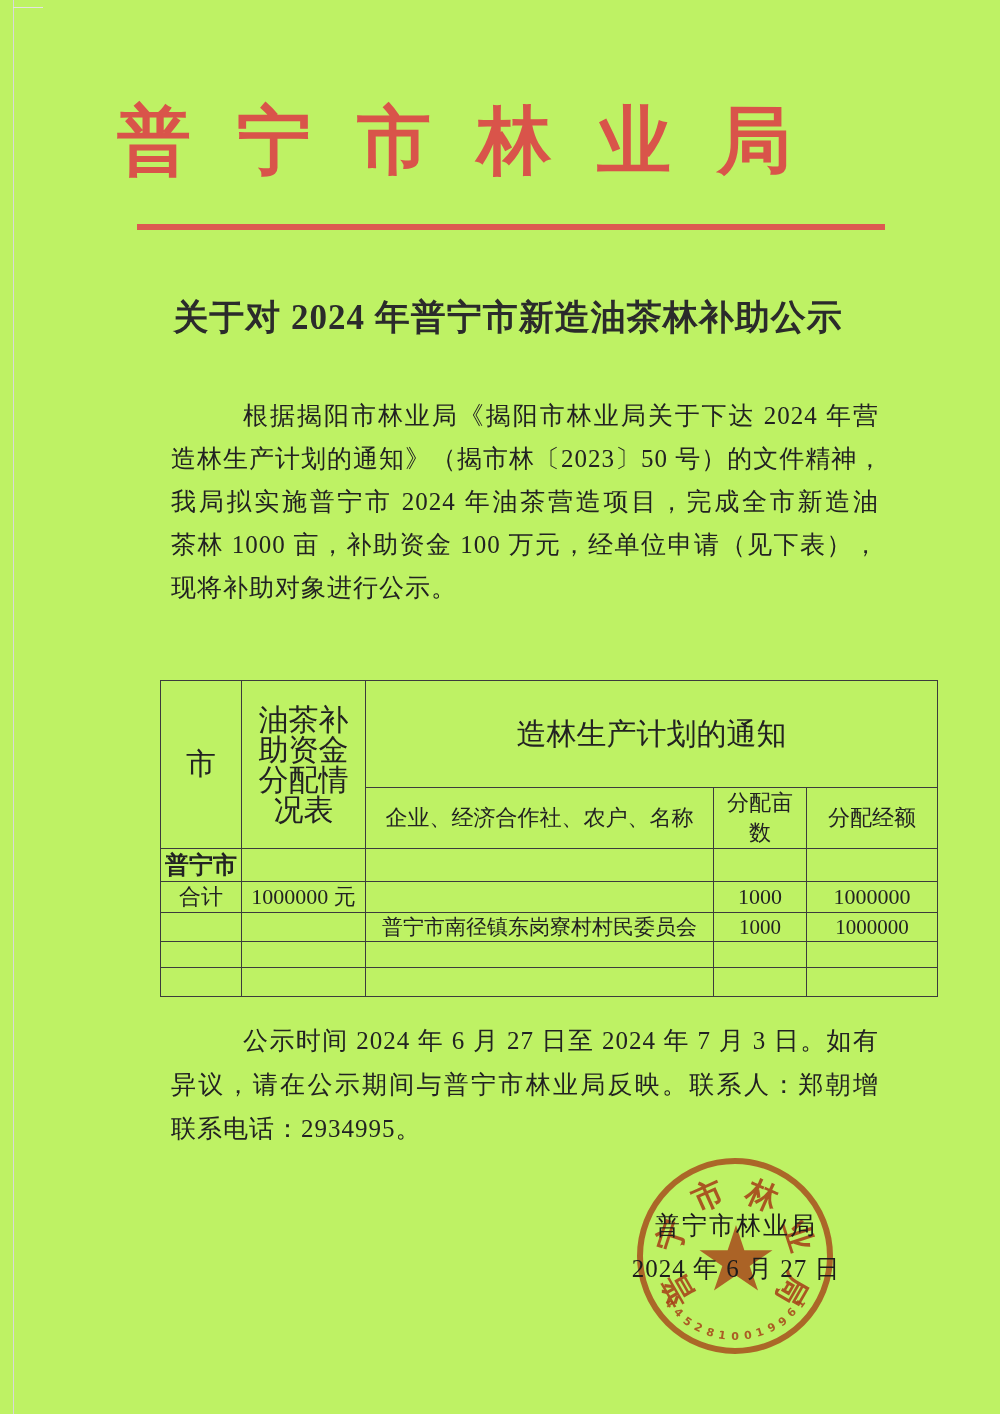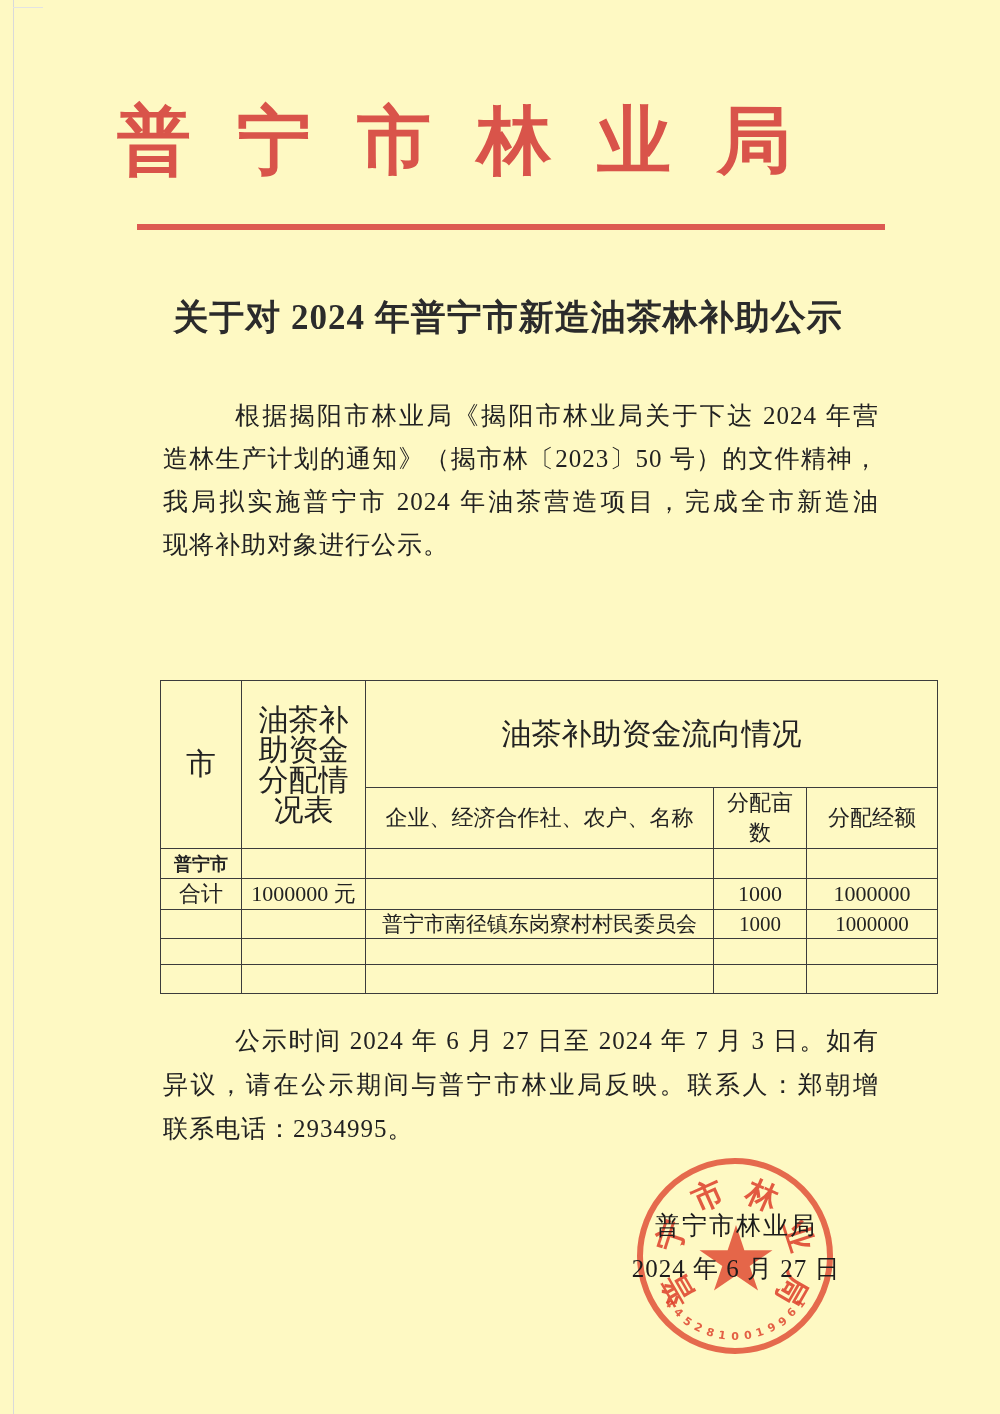--- a/index.html
+++ b/index.html
@@ -1,17 +1,17 @@
 <!DOCTYPE html>
 <html><head>
 <meta charset="utf-8">
 <style>
   html,body{margin:0;padding:0;background:#ffffff;}
   .page{
-    position:relative;width:1000px;height:1414px;background:#fef9c3;overflow:hidden;
+    position:relative;width:1000px;height:1414px;background:#bef264;overflow:hidden;
     font-family:"Liberation Serif","DejaVu Serif",serif;color:#1f1f1f;
   }
   
   .scan-edge-left{position:absolute;left:13px;top:0;width:1px;height:1414px;background:#d9d9d9;}
   .scan-edge-top{position:absolute;left:13px;top:7px;width:30px;height:1px;background:#e3e3e3;}
 
   
   .masthead{position:absolute;left:0;top:104px;width:1000px;text-align:center;}
   .masthead .inner{
     position:relative;left:-23px;font-size:74px;font-weight:bold;line-height:1;
@@ -22,21 +22,21 @@
   
   .doc-title{
     position:absolute;left:8px;top:294px;width:1000px;text-align:center;
     font-size:35px;font-weight:bold;color:#2b2b2b;letter-spacing:1px;
   }
 
   
   .para{position:absolute;left:163px;width:716px;}
   .para .line{
     height:43px;line-height:43px;font-size:25px;letter-spacing:1px;color:#222;
-    text-align:justify;text-align-last:justify;white-space:nowrap;
+    text-align:justify;text-align-last:justify;white-space:nowrap;margin-left:8px;
   }
   .para .line.indent{text-indent:72px;}
   .para .line.no-just{text-align-last:left;}
   .body-para{top:394px;}
   .closing-para{top:1019px;}
   .closing-para .line{height:44px;line-height:44px;}
 
   
   .doc-table{
     position:absolute;left:160px;top:680px;border-collapse:collapse;table-layout:fixed;
@@ -51,21 +51,21 @@
   .doc-table .c3{width:84px;text-align:center;}
   .doc-table .c4{width:122px;}
   .doc-table .hdr1{height:106px;font-size:30px;}
   .doc-table .hdr2{height:30px;font-size:22px;}
   .doc-table .alloc-cell{line-height:30px;}
   .doc-table tr.r0{height:30px;}
   .doc-table tr.r1{height:28px;}
   .doc-table tr.r2{height:28px;}
   .doc-table tr.r3{height:26px;}
   .doc-table tr.r4{height:29px;}
-  .doc-table tr.r0 td:first-child{font-weight:bold;font-size:18px;}
+  .doc-table tr.r0 td:first-child{font-weight:bold;font-size:24px;}
   .doc-table tr.r1 td{font-weight:normal;font-size:22px;}
 
   
   .seal{position:absolute;left:637px;top:1158px;width:196px;height:196px;mix-blend-mode:multiply;}
   .seal-ring{
     position:absolute;left:0;top:0;width:196px;height:196px;box-sizing:border-box;
     border:6px solid rgba(224,76,66,0.82);border-radius:50%;
   }
   .seal-arc-char{
     position:absolute;width:34px;height:34px;line-height:34px;text-align:center;
@@ -96,29 +96,30 @@
     <span class="inner">普宁市林业局</span>
   </div>
   <div class="red-rule"></div>
 
   <div class="doc-title">关于对 2024 年普宁市新造油茶林补助公示</div>
 
   <div class="para body-para">
     <div class="line indent">根据揭阳市林业局《揭阳市林业局关于下达 2024 年营</div>
     <div class="line">造林生产计划的通知》（揭市林〔2023〕50 号）的文件精神，</div>
     <div class="line">我局拟实施普宁市 2024 年油茶营造项目，完成全市新造油</div>
+    <div class="line">茶林 1000 亩，补助资金 100 万元，经单位申请（见下表），</div>
     <div class="line no-just">现将补助对象进行公示。</div>
   </div>
 
   <table class="doc-table">
     <tbody>
         <tr>
       <td class="c0 hdr1" rowspan="2">市</td>
       <td class="c1 hdr1 alloc-cell" rowspan="2">油茶补助资金分配情况表</td>
-      <td class="hdr1" colspan="3">油茶补助资金流向情况</td>
+      <td class="hdr1" colspan="3">造林生产计划的通知</td>
     </tr>
     <tr>
       <td class="c2 hdr2">企业、经济合作社、农户、名称</td>
       <td class="c3 hdr2">分配亩数</td>
       <td class="c4 hdr2">分配经额</td>
     </tr>
     <tr class="r0">
       <td class="c0">普宁市</td>
       <td class="c1"></td>
       <td class="c2"></td>

